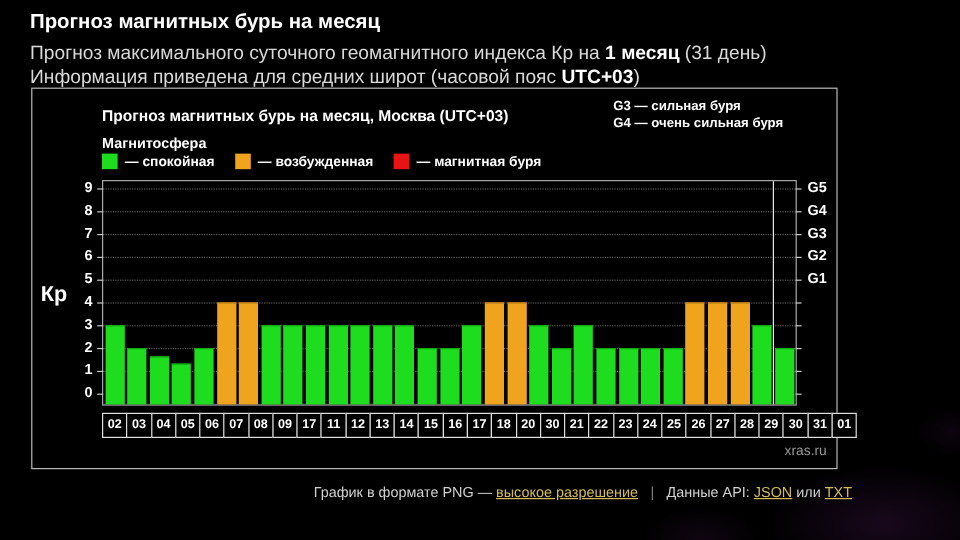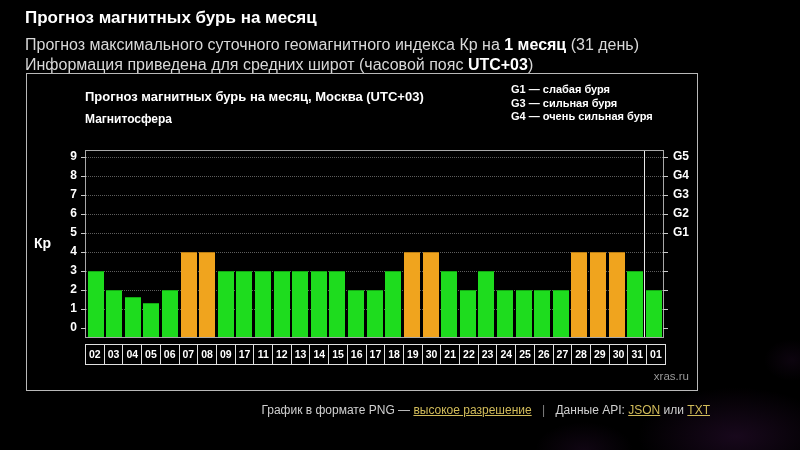--- a/index.html
+++ b/index.html
@@ -35,24 +35,24 @@
   .plot {
     position:absolute; left:58px; top:76px; width:579px; height:188px;
     border:1px solid #a8a8a8; background:#000;
   }
   .gridline { position:absolute; left:0; width:100%; height:0; border-top:1px dotted #5d5d5d; }
   .bar { position:absolute; bottom:0; }
   .tick-l { position:absolute; left:-5px; width:5px; height:1px; background:#c9c9c9; }
   .tick-r { position:absolute; right:-5px; width:5px; height:1px; background:#c9c9c9; }
   .ylab { position:absolute; width:22px; text-align:right; font-size:12px; font-weight:bold; left:-31px; }
   .glab { position:absolute; font-size:12px; font-weight:bold; }
-  .kp-label { position:absolute; left:-52px; top:84px; font-size:14px; font-weight:bold; }
+  .kp-label { position:absolute; left:-52px; top:84px; font-size:18px; font-weight:bold; }
   .separator { position:absolute; top:0; width:1px; background:#e8e8e8; }
 
-  .day-row { position:absolute; left:58px; top:270px; width:581px; display:flex; }
+  .day-row { position:absolute; left:58px; top:270px; width:629px; display:flex; }
   .day-cell {
     flex:1 1 0; height:21px; line-height:19px; text-align:center;
     border:1px solid #e0e0e0; margin-left:-1px;
     font-size:10.5px; font-weight:bold; color:#fff; background:#000;
   }
   .day-cell:first-child { margin-left:0; }
 
   .xlabel { position:absolute; left:58px; top:290px; width:579px; text-align:center; font-size:12.5px; font-weight:bold; }
   .watermark { position:absolute; right:8px; bottom:8px; font-size:11.5px; color:#9a9a9a; }
 
@@ -64,23 +64,36 @@
 <body>
 
 <div class="page-title">Прогноз магнитных бурь на месяц</div>
 <div class="sub sub1"><span>Прогноз максимального суточного геомагнитного индекса Кр на </span><b>1 месяц</b><span> (31 день)</span></div>
 <div class="sub sub2"><span>Информация приведена для средних широт (часовой пояс </span><b>UTC+03</b><span>)</span></div>
 
 <div class="frame">
   <div class="chart-title">Прогноз магнитных бурь на месяц, Москва (UTC+03)</div>
   <div class="legend-title">Магнитосфера</div>
 
+  <div class="legend">
+    <div class="legend-item">
+      <span class="swatch" style="background: rgb(30, 220, 30);"></span>
+      <span class="legend-label">— спокойная</span>
+    </div>
+    <div class="legend-item">
+      <span class="swatch" style="background: rgb(240, 164, 30);"></span>
+      <span class="legend-label">— возбужденная</span>
+    </div>
+    <div class="legend-item">
+      <span class="swatch" style="background: rgb(232, 20, 20);"></span>
+      <span class="legend-label">— магнитная буря</span>
+    </div>
+  </div>
 
   <div class="g-legend">
-    <div>G1 — слабая буря</div>
     <div>G3 — сильная буря</div>
     <div>G4 — очень сильная буря</div>
   </div>
 
   <div class="plot">
     <div class="kp-label">Кр</div>
   <div class="tick-l" style="top: 177px;"></div>
       <div class="tick-r" style="top: 177px;"></div>
       <div class="ylab" style="top: 169px;">0</div>
       <div class="gridline" style="top: 158px;"></div>
@@ -169,21 +182,21 @@
       <div class="day-cell">09</div>
       <div class="day-cell">17</div>
       <div class="day-cell">11</div>
       <div class="day-cell">12</div>
       <div class="day-cell">13</div>
       <div class="day-cell">14</div>
       <div class="day-cell">15</div>
       <div class="day-cell">16</div>
       <div class="day-cell">17</div>
       <div class="day-cell">18</div>
-      <div class="day-cell">19</div>
+      <div class="day-cell">20</div>
       <div class="day-cell">30</div>
       <div class="day-cell">21</div>
       <div class="day-cell">22</div>
       <div class="day-cell">23</div>
       <div class="day-cell">24</div>
       <div class="day-cell">25</div>
       <div class="day-cell">26</div>
       <div class="day-cell">27</div>
       <div class="day-cell">28</div>
       <div class="day-cell">29</div>

